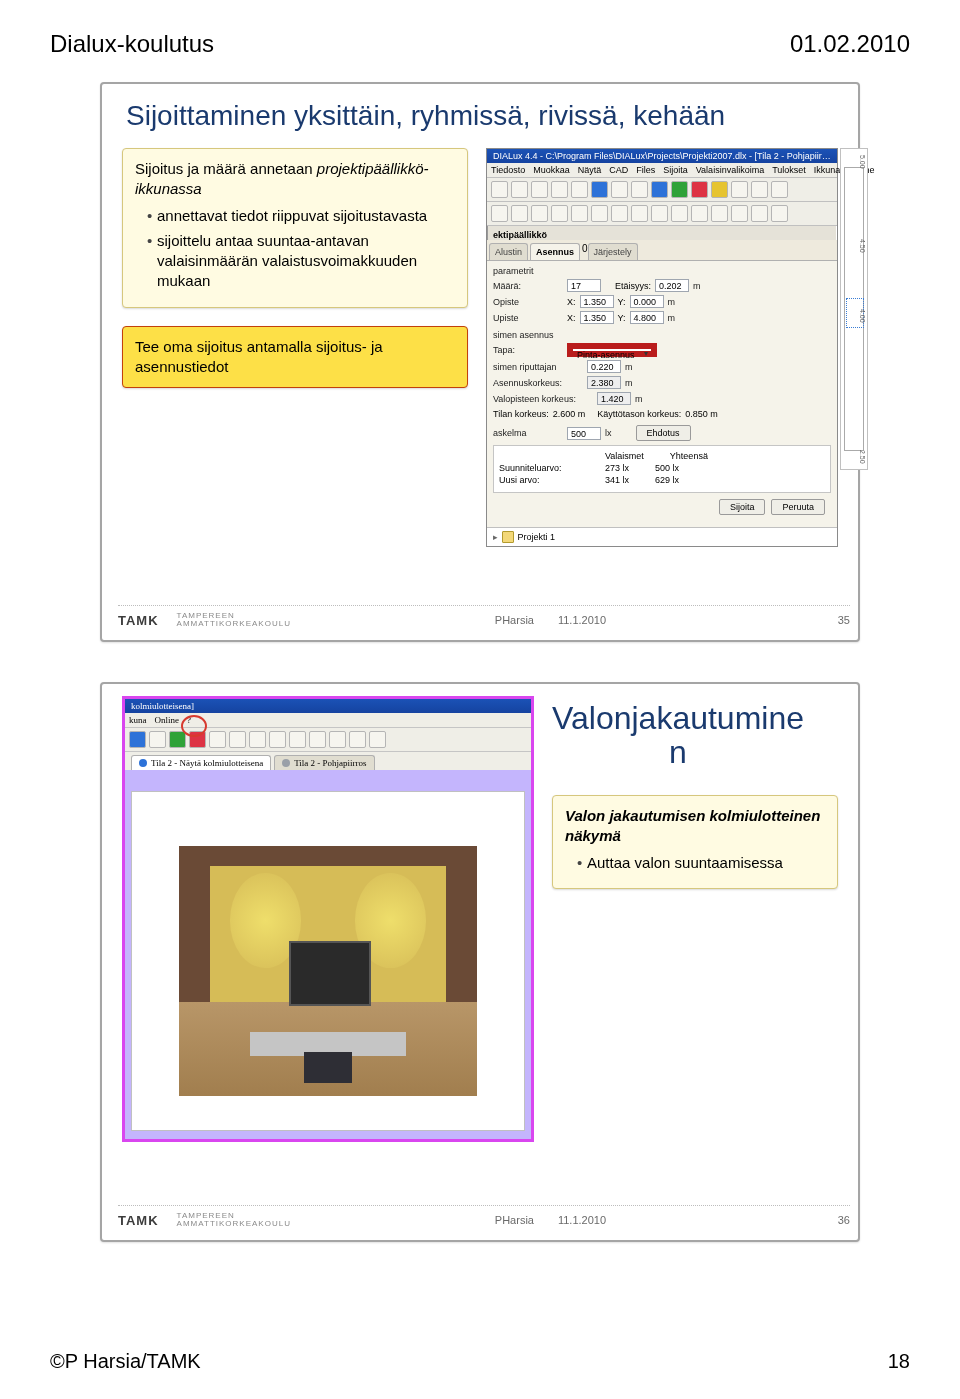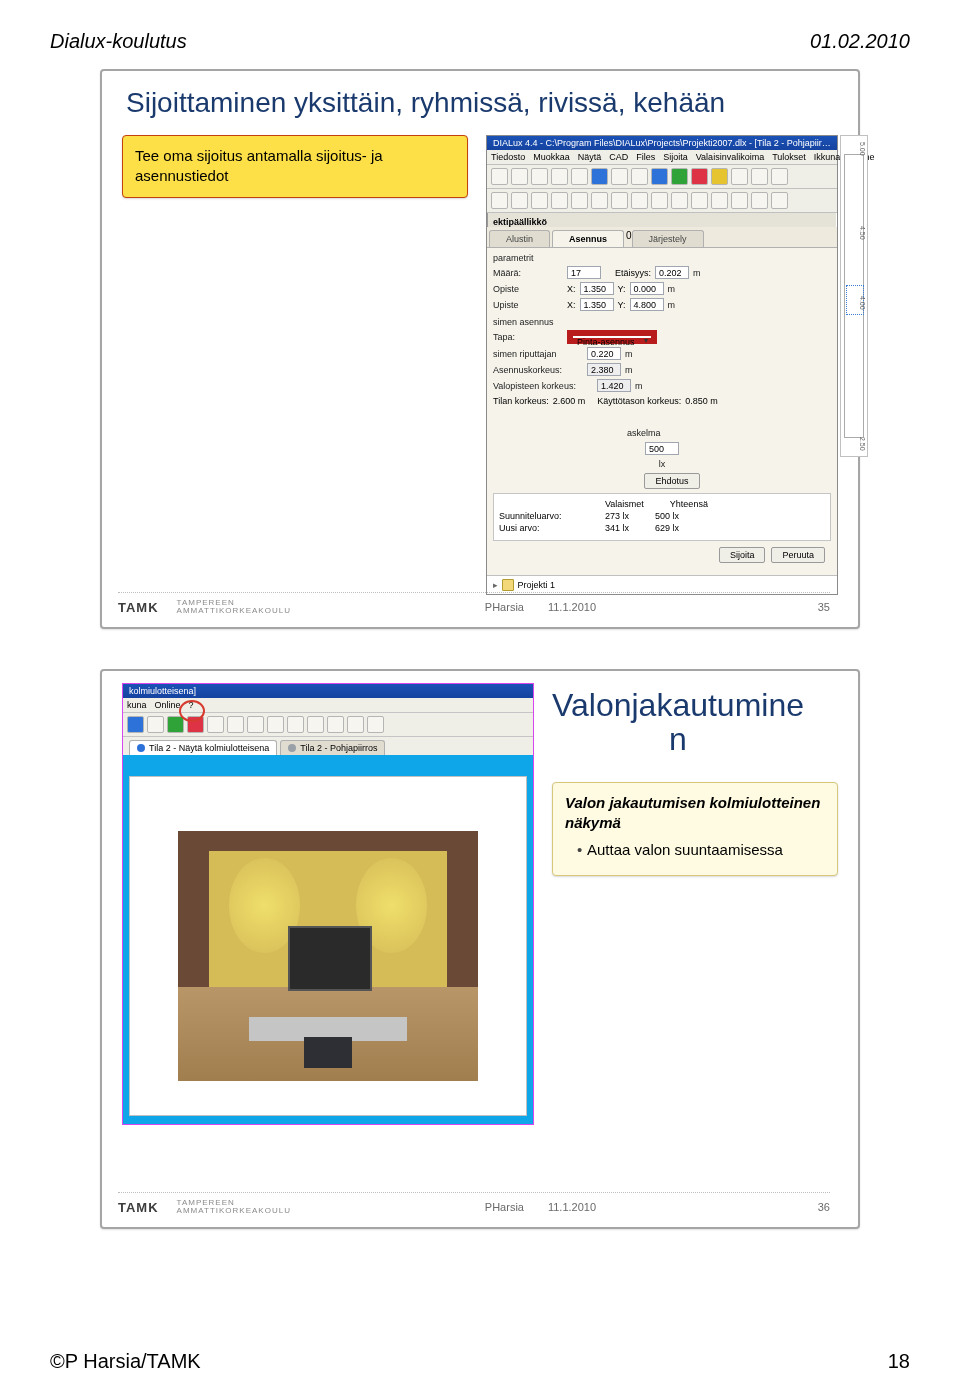--- a/index.html
+++ b/index.html
@@ -13,23 +13,22 @@
   .page {
     width: 960px;
     height: 1399px;
     position: relative;
     box-sizing: border-box;
     padding: 30px 50px 40px 50px;
   }
   .page-header {
     display: flex;
     justify-content: space-between;
-    font-size: 20px;
-    margin-bottom: 16px;
-    font-style: italic;
+    font-size: 24px;
+    margin-bottom: 24px;
   }
   .slides-column {
     width: 760px;
     margin: 0 auto;
   }
   .slide-outer {
     border: 2px solid #a5a5a5;
     border-radius: 4px;
     background: #fff;
     margin-bottom: 40px;
@@ -139,21 +138,21 @@
   .tool-btn-green { background:#2fa238;}
   .tool-btn-red { background:#d34;}
   .tool-btn-yellow { background:#e6c430;}
   .panel-tabs {
     display: flex;
     gap: 0;
     padding: 3px 2px 0 2px;
     background: #eeeadd;
   }
   .panel-tab {
-    padding: 3px 16px;
+    padding: 3px 5px;
     font-size: 9px;
     background: #e0ddd0;
     border: 1px solid #b0b0b0;
     border-bottom: none;
     border-radius: 3px 3px 0 0;
     margin-right: 2px;
     color: #444;
   }
   .panel-tab.active {
     background: #f5f3ea;
@@ -202,33 +201,33 @@
   .tree-icon{width:10px;height:10px;background:#f3d879;border:1px solid #b39b2e;border-radius:1px;display:inline-block;}
 
   .plan-view{
     position:absolute;right:14px;top:72px;width:26px;height:320px;background:#fff;border:1px solid #c0c0c0;
   }
   .plan-room{position:absolute;left:3px;top:18px;right:3px;bottom:18px;border:1px solid #aaa;}
   .plan-sel{position:absolute;left:7%;top:46%;width:86%;height:10%;border:1px dotted #3a7dd4;}
   .plan-label{position:absolute;right:1px;font-size:7px;color:#666;writing-mode:vertical-rl;}
 
   .slide-footer{
-    position:absolute;left:16px;right:28px;bottom:12px;
+    position:absolute;left:16px;right:8px;bottom:12px;
     border-top:1px dotted #bdbdbd;padding-top:6px;
     display:flex;align-items:center;gap:18px;font-size:11px;color:#6a6a6a;
   }
   .tamklogo{font-weight:bold;color:#3c3c3c;letter-spacing:1px;font-size:13px;}
   .tamksub{font-size:8px;color:#8a8a8a;letter-spacing:1px;line-height:1;}
   .slide-footer .center{flex:1;display:flex;gap:24px;justify-content:center;}
   .slide-footer .num{width:40px;text-align:right;}
 
   
   .slide2-body{display:flex;gap:18px;padding:0 6px;}
   .viewer3d{
-    width:410px;height:440px;background:#0ea5e9;border:1px solid #d946ef;position:relative;font-size:9px;
+    width:410px;height:440px;background:#c4b5fd;border:3px solid #d946ef;position:relative;font-size:9px;font-family:Liberation Serif, serif;
   }
   .v3d-titlebar{background:linear-gradient(#1b52b6,#1543a0);color:#fff;padding:2px 6px;font-size:9px;white-space:nowrap;overflow:hidden;}
   .v3d-menubar{background:#efeee7;border-bottom:1px solid #c5c5c5;padding:2px 4px;display:flex;gap:8px;font-size:9px;}
   .v3d-toolbar{background:#efeee7;border-bottom:1px solid #c5c5c5;padding:3px 4px;display:flex;gap:3px;flex-wrap:wrap;}
   .v3d-tabs{display:flex;gap:0;padding:3px 2px 0 6px;background:#efeee7;font-size:9px;}
   .v3d-tab{padding:2px 7px;background:#e0ddd0;border:1px solid #b0b0b0;border-bottom:none;border-radius:3px 3px 0 0;margin-right:3px;display:flex;align-items:center;gap:4px;}
   .v3d-tab .dot{width:8px;height:8px;border-radius:50%;background:#2d72d8;display:inline-block;}
   .v3d-tab .dot.gray{background:#9aa0a8;}
   .v3d-tab.active{background:#fff;}
   .render-area{
@@ -263,20 +262,28 @@
     <span>01.02.2010</span>
   </div>
 
   <div class="slides-column">
 
     <div class="slide-outer">
       <div class="slide-title">Sijoittaminen yksittäin, ryhmissä, rivissä, kehään</div>
 
       <div class="slide-body">
         <div class="slide-body-left">
+          <div class="callout callout-yellow">
+            <span>Sijoitus ja määrä annetaan</span>
+            <span class="lead-italic">projektipäällikkö-ikkunassa</span>
+            <ul>
+              <li>annettavat tiedot riippuvat sijoitustavasta</li>
+              <li>sijoittelu antaa suuntaa-antavan valaisinmäärän valaistusvoimakkuuden mukaan</li>
+            </ul>
+          </div>
           <div class="callout callout-pink">
             <span>Tee oma sijoitus antamalla sijoitus- ja asennustiedot</span>
           </div>
         </div>
 
         <div style="position:relative;">
         <div class="app-panel">
           <div class="app-titlebar">DIALux 4.4 - C:\Program Files\DIALux\Projects\Projekti2007.dlx - [Tila 2 - Pohjapiirros]</div>
           <div class="app-menubar">
             <span>Tiedosto</span>
@@ -378,21 +385,21 @@
               <span class="lbl" style="width:100px;">Valopisteen korkeus:</span>
               <span class="inp" style="background:#eee;">1.420</span>
               <span class="unit">m</span>
             </div>
             <div class="param-row" style="margin-top:4px;">
               <span>Tilan korkeus:</span>
               <span>2.600 m</span>
               <span style="margin-left:8px;">Käyttötason korkeus:</span>
               <span>0.850 m</span>
             </div>
-            <div class="param-row" style="margin-top:22px;flex-direction:column;">
+            <div class="param-row" style="margin-top:6px;">
               <span class="lbl">askelma</span>
               <span class="inp">500</span>
               <span class="unit">lx</span>
               <span class="win-btn" style="margin-left:20px;">Ehdotus</span>
             </div>
             <div class="result-box">
               <div class="result-row">
                 <span class="c1"></span>
                 <span>Valaismet</span>
                 <span>Yhteensä</span>

